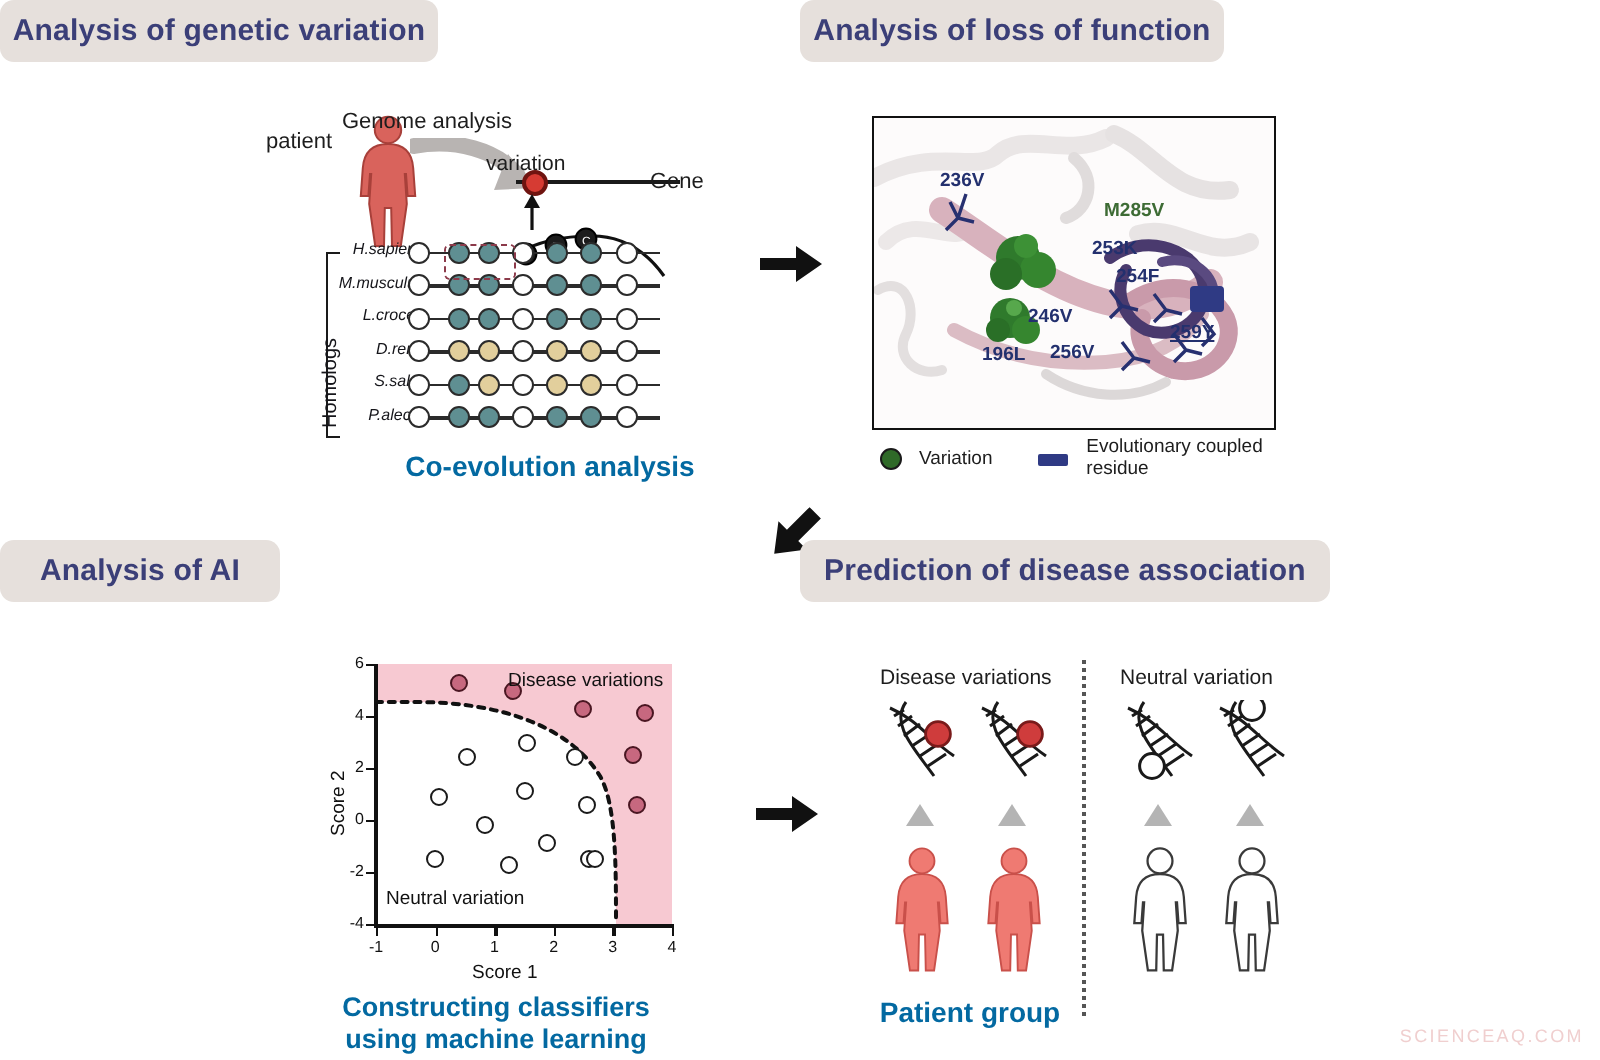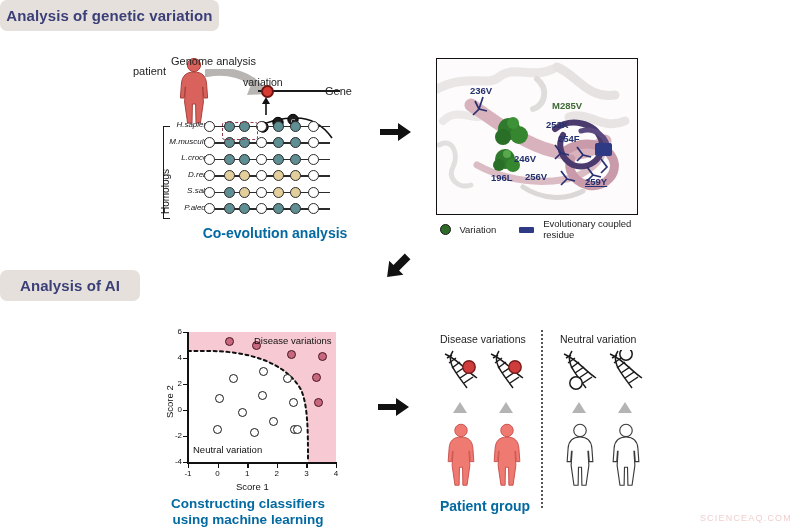--- a/index.html
+++ b/index.html
@@ -211,20 +211,21 @@
       <div class="bead" style="left: 308px; top: 203px; width: 11px; height: 11px; background: rgb(255, 255, 255);"></div>
     </div>
 
   <div class="dashbox" style="left:222px;top:122px;width:34px;height:16px;"></div>
 
   <div class="caption" style="position:absolute;left:180px;top:225px;width:190px;font-size:14px;">Co-evolution analysis</div>
 </div>
 
 <div class="panel" id="p2">
 
+  <div class="pill" style="left:29px;top:9px;width:212px;height:31px;font-size:15px;">Analysis of loss of function</div>
 
   <div class="structframe" style="left:36px;top:58px;width:200px;height:155px;">
     <svg width="200" height="155" viewBox="0 0 200 155">
       <rect width="200" height="155" fill="#fdfbfb"></rect>
 
       <path d="M0 30 C30 14 52 28 62 18 C76 6 96 20 116 10" stroke="#eae6e6" stroke-width="9" fill="none" stroke-linecap="round"></path>
       <path d="M120 8 C140 16 150 40 178 36" stroke="#e6e2e2" stroke-width="9" fill="none" stroke-linecap="round"></path>
       <path d="M6 62 C22 46 40 66 48 54" stroke="#ece8e8" stroke-width="8" fill="none" stroke-linecap="round"></path>
       <path d="M132 58 C152 52 166 72 188 62" stroke="#e8e4e4" stroke-width="9" fill="none" stroke-linecap="round"></path>
 
@@ -264,21 +265,21 @@
     </svg>
   </div>
 
   <div class="resl" style="left:70px;top:85px;font-size:9.5px;">236V</div>
   <div class="resl green" style="left:104px;top:100px;font-size:9.5px;">M285V</div>
   <div class="resl" style="left:146px;top:119px;font-size:9.5px;">253K</div>
   <div class="resl" style="left:158px;top:133px;font-size:9.5px;">254F</div>
   <div class="resl" style="left:114px;top:153px;font-size:9.5px;">246V</div>
   <div class="resl" style="left:91px;top:172px;font-size:9.5px;">196L</div>
   <div class="resl" style="left:125px;top:171px;font-size:9.5px;">256V</div>
-  <div class="resl" style="left:185px;top:176px;font-size:9.5px;text-decoration:underline;">259Y</div>
+  <div class="resl" style="left:185px;top:161px;font-size:9.5px;text-decoration:underline;">259Y</div>
 
   <div class="panel" style="left:40px;top:219px;width:225px;">
     <span class="legend-dot" style="vertical-align:middle;"></span>
     <span class="lbl" style="font-size:9.5px;vertical-align:middle;margin-left:4px;">Variation</span>
     <span class="legend-bar" style="vertical-align:middle;margin-left:18px;"></span>
     <span class="lbl" style="font-size:9.5px;vertical-align:middle;margin-left:5px;white-space:pre-line;display:inline-block;line-height:1.12;">Evolutionary coupled
 residue</span>
   </div>
 </div>
 
@@ -370,20 +371,21 @@
 
   <div class="regionlab" style="left:254px;top:65px;font-size:9.5px;">Disease variations</div>
   <div class="regionlab" style="left:193px;top:174px;font-size:9.5px;">Neutral variation</div>
 
   <div class="caption" style="position:absolute;left:146px;top:226px;width:204px;font-size:13.5px;">Constructing classifiers
 using machine learning</div>
 </div>
 
 <div class="panel" id="p4">
 
+  <div class="pill" style="left:8px;top:19px;width:265px;height:31px;font-size:15px;">Prediction of disease association</div>
 
   <div class="grouplab" style="left:40px;top:63px;font-size:10.5px;">Disease variations</div>
   <div class="grouplab" style="left:160px;top:63px;font-size:10.5px;">Neutral variation</div>
 
   <div class="divider" style="left:141px;top:60px;height:178px;"></div>
 
   <svg class="panel" style="left:39px;top:80px;" width="44" height="46" viewBox="0 0 44 46">
     <g stroke="#1a1a1a" stroke-width="1.5" fill="none">
       <path d="M6 4 C20 10 26 20 38 28"></path>
       <path d="M14 1 C6 12 18 24 28 38"></path>

